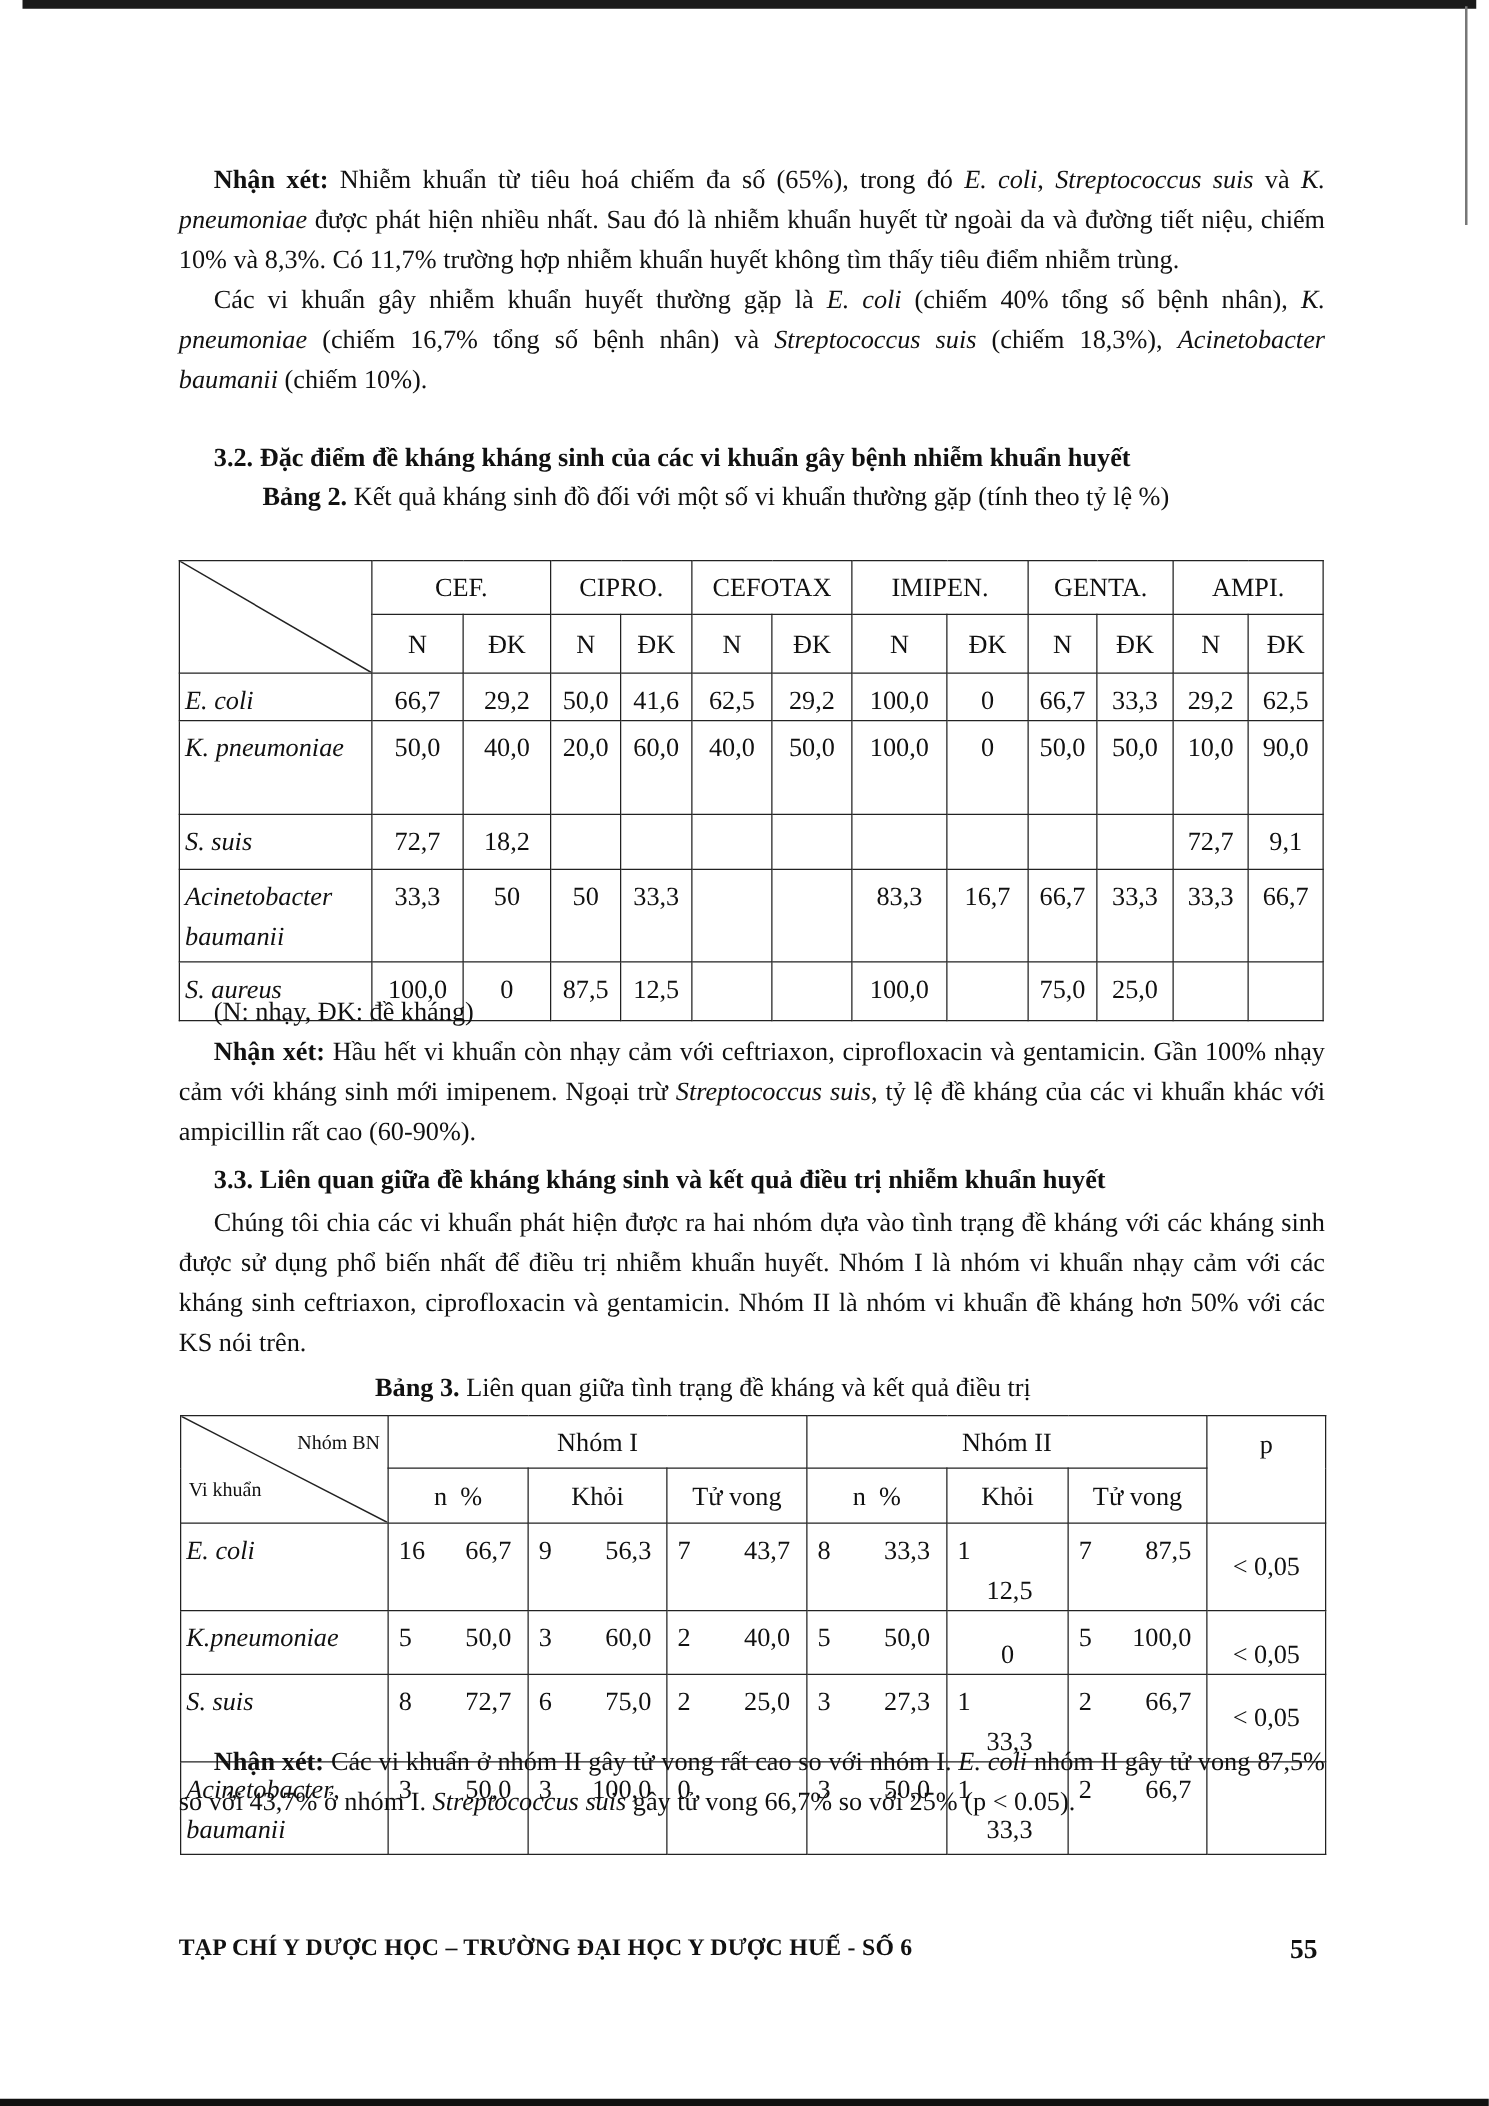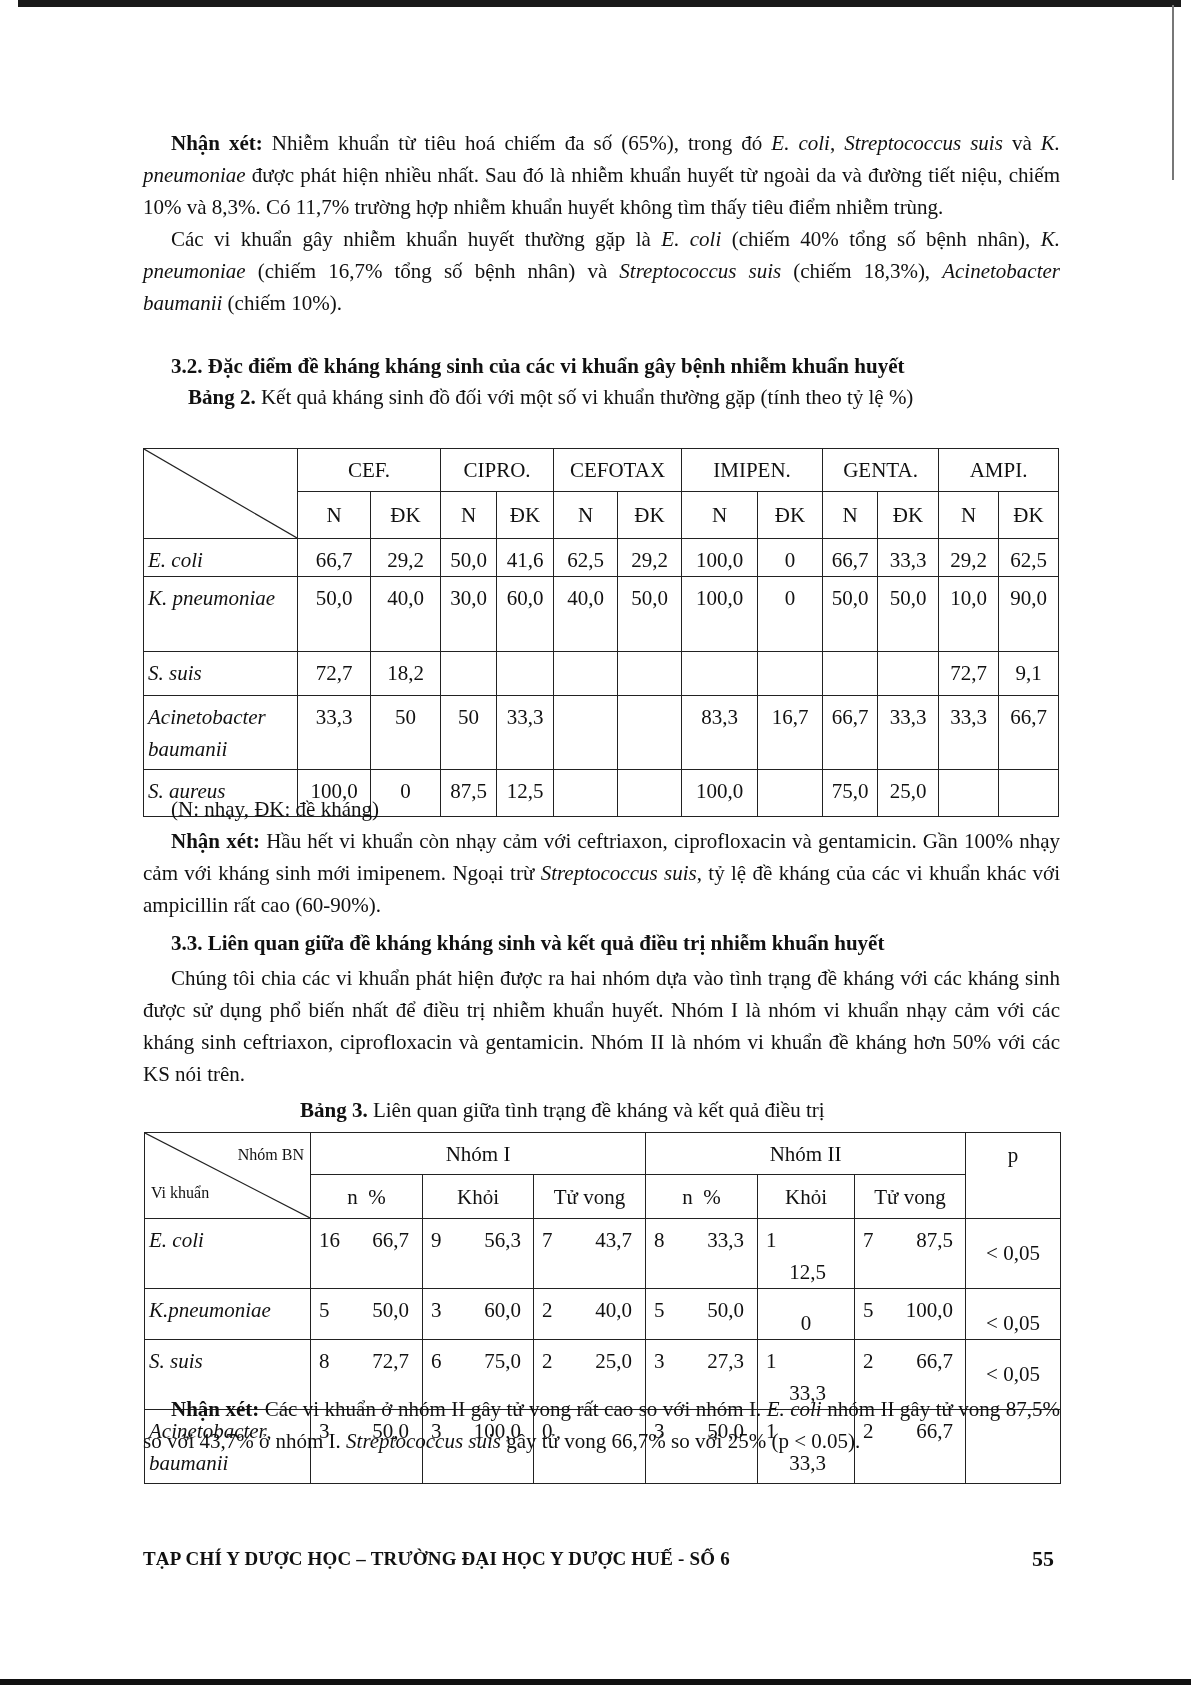--- a/index.html
+++ b/index.html
@@ -65,21 +65,21 @@
 <div class="para" style="top:127px;">
   <p>
     <span class="b">Nhận xét:</span><span> Nhiễm khuẩn từ tiêu hoá chiếm đa số (65%), trong đó </span><span class="i">E. coli</span><span>, </span><span class="i">Streptococcus suis</span><span> và </span><span class="i">K. pneumoniae</span><span> được phát hiện nhiều nhất. Sau đó là nhiễm khuẩn huyết từ ngoài da và đường tiết niệu, chiếm 10% và 8,3%. Có 11,7% trường hợp nhiễm khuẩn huyết không tìm thấy tiêu điểm nhiễm trùng.</span>
   </p>
   <p>
     <span>Các vi khuẩn gây nhiễm khuẩn huyết thường gặp là </span><span class="i">E. coli</span><span> (chiếm 40% tổng số bệnh nhân), </span><span class="i">K. pneumoniae</span><span> (chiếm 16,7% tổng số bệnh nhân) và </span><span class="i">Streptococcus suis</span><span> (chiếm 18,3%), </span><span class="i">Acinetobacter baumanii</span><span> (chiếm 10%).</span>
   </p>
 </div>
 
 <div class="heading" style="top:352px;text-align:right;">3.2. Đặc điểm đề kháng kháng sinh của các vi khuẩn gây bệnh nhiễm khuẩn huyết</div>
-<div class="caption" style="left:188px; top:383px;">
+<div class="caption" style="left:210px; top:383px;">
   <span class="b">Bảng 2.</span><span> Kết quả kháng sinh đồ đối với một số vi khuẩn thường gặp (tính theo tỷ lệ %)</span>
 </div>
 
 <table class="grid t2" id="table2" style="left:143px; top:420px; width:915px;margin-top:28px;">
   <colgroup>
     <col style="width:154px">
       <col style="width:73px">
       <col style="width:70px">
       <col style="width:56px">
       <col style="width:57px">
@@ -134,21 +134,21 @@
         <td class="top">0</td>
         <td class="top">66,7</td>
         <td class="top">33,3</td>
         <td class="top">29,2</td>
         <td class="top">62,5</td>
       </tr>
       <tr style="height: 75px;">
         <td class="name">K. pneumoniae</td>
         <td class="top">50,0</td>
         <td class="top">40,0</td>
-        <td class="top">30,0</td>
+        <td class="top">20,0</td>
         <td class="top">60,0</td>
         <td class="top">40,0</td>
         <td class="top">50,0</td>
         <td class="top">100,0</td>
         <td class="top">0</td>
         <td class="top">50,0</td>
         <td class="top">50,0</td>
         <td class="top">10,0</td>
         <td class="top">90,0</td>
       </tr>

